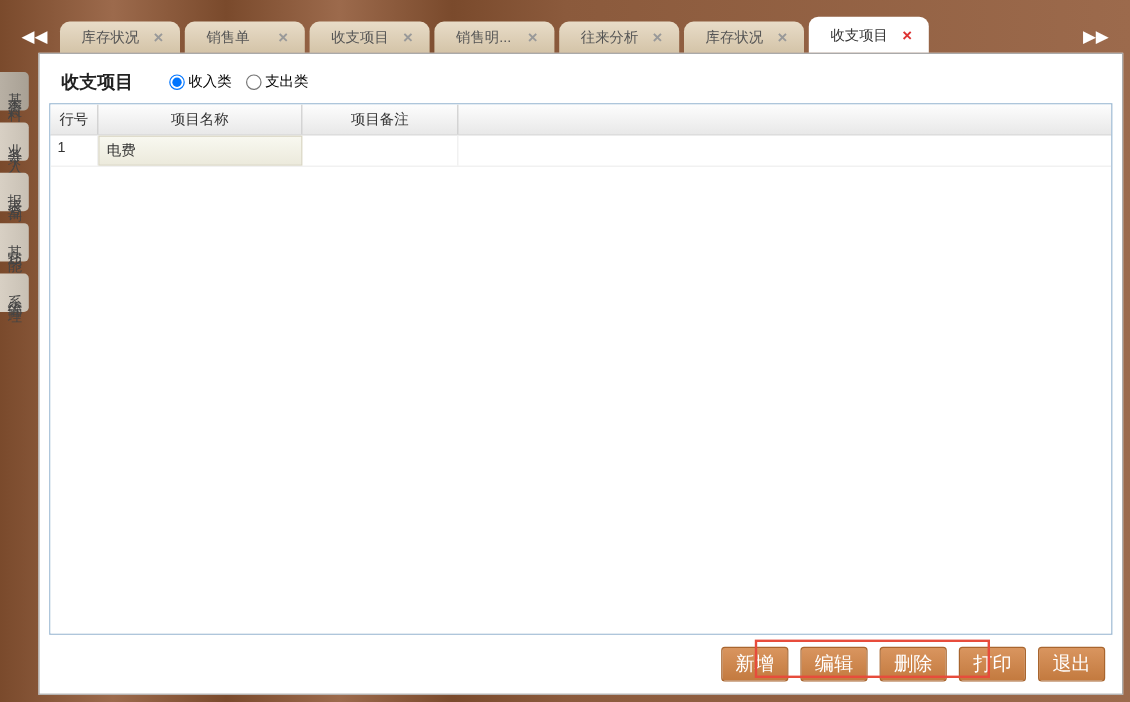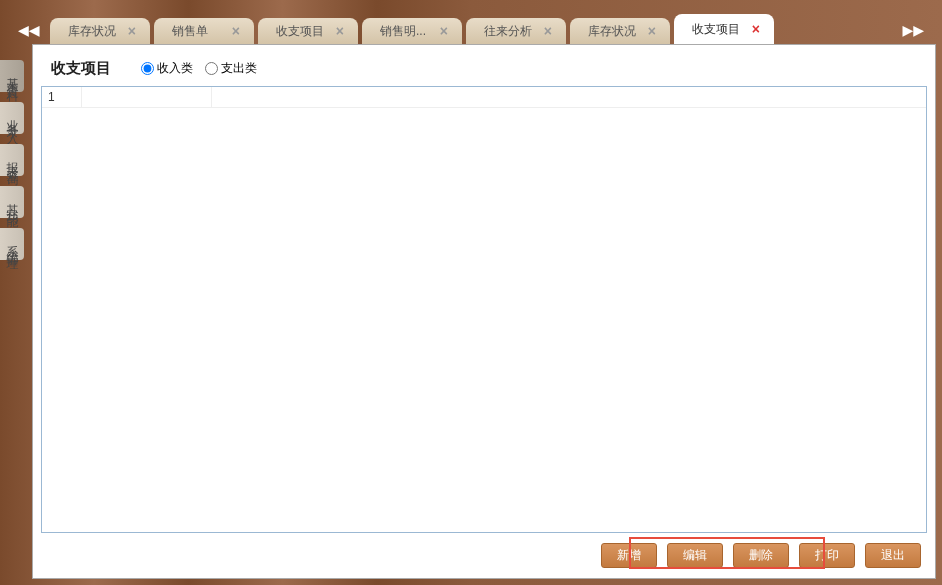--- a/index.html
+++ b/index.html
@@ -180,21 +180,21 @@
     }
     .btn {
       background: linear-gradient(#d9955f, #c37a3f);
       border: 1px solid #a8652e;
       border-radius: 3px;
       color: #fff;
       padding: 3px 0;
       width: 56px;
       text-align: center;
       cursor: pointer;
-      font-size: 12px;
+      font-size: 16px;
     }
     .highlight-box {
       position: absolute;
       border: 2px solid #e74c3c;
       pointer-events: none;
     }
   </style>
 </head>
 <body>
 
@@ -259,23 +259,29 @@
         <span>收入类</span>
       </label>
       <label class="radio-opt">
         <input type="radio" name="type" style="">
         <span>支出类</span>
       </label>
     </div>
   </div>
 
   <div class="grid-wrap">
+    <div class="grid-header">
+      <div class="col-row">行号</div>
+      <div class="col-name">项目名称</div>
+      <div class="col-note">项目备注</div>
+    </div>
     <div class="grid-body">
       <div class="grid-row">
         <div class="col-row">1</div>
+        <div class="col-name">电费</div>
         <div class="col-note"></div>
       </div>
     </div>
   </div>
 
   <div class="footer">
     <div class="highlight-box" style="left:596px; top:4px; width:196px; height:32px;"></div>
     <button class="btn">新增</button>
     <button class="btn">编辑</button>
     <button class="btn">删除</button>

